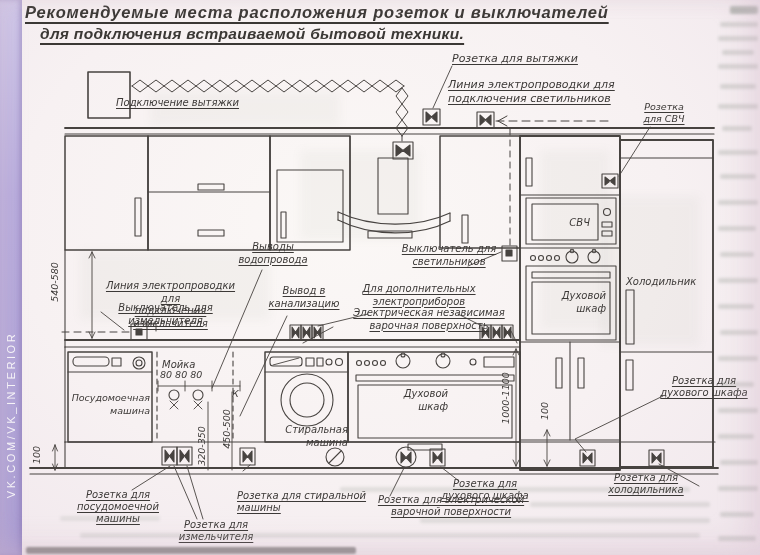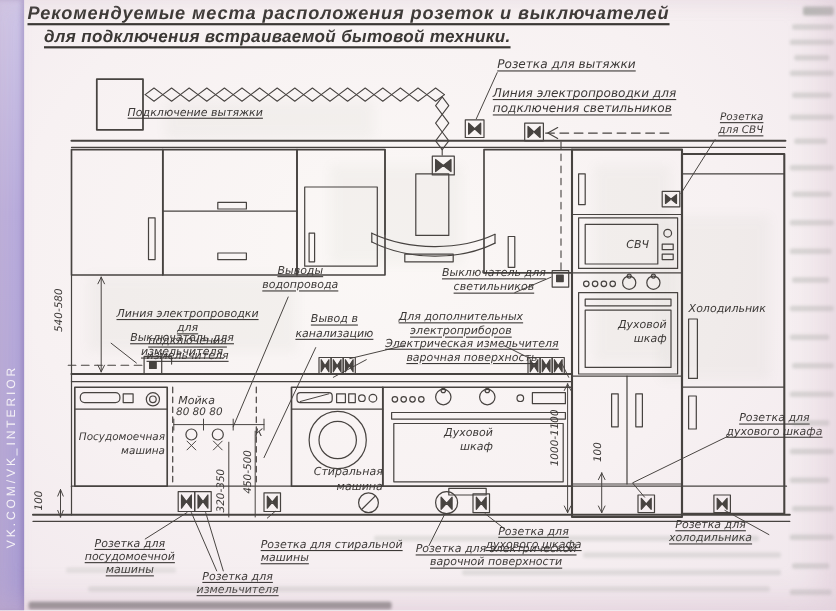--- a/index.html
+++ b/index.html
@@ -290,35 +290,35 @@
   <div class="strip"></div>
   <div class="wm">VK.COM/VK_INTERIOR</div>
 
   <div class="ttl" style="left:25px;top:3px;">Рекомендуемые места расположения розеток и выключателей</div>
   <div class="ttl ttl2" style="left:40px;top:25px;">для  подключения встраиваемой бытовой техники.</div>
 
   <div class="lbl" style="left:116px;top:97px;white-space:nowrap;">Подключение вытяжки</div>
   <div class="lbl lg" style="left:452px;top:52px;white-space:nowrap;">Розетка для вытяжки</div>
   <div class="lbl lg left" style="left:448px;top:78px;width:200px;">Линия электропроводки для
 подключения светильников</div>
-  <div class="lbl" style="left:634px;top:101px;width:60px;font-size:9.5px;line-height:11.5px;text-align:right;">Розетка
+  <div class="lbl" style="left:634px;top:101px;width:60px;font-size:9.5px;line-height:11.5px;">Розетка
 для СВЧ</div>
   <div class="lbl" style="left:98px;top:280px;width:145px;">Линия электропроводки для
 подключения измельчителя</div>
   <div class="lbl" style="left:118px;top:302px;width:95px;">Выключатель для
 измельчителя</div>
   <div class="lbl" style="left:237px;top:241px;width:72px;">Выводы
 водопровода</div>
   <div class="lbl" style="left:263px;top:285px;width:82px;text-align:center;">Вывод в
 канализацию</div>
   <div class="lbl" style="left:390px;top:243px;width:118px;">Выключатель для
 светильников</div>
   <div class="lbl" style="left:355px;top:283px;width:128px;">Для дополнительных
 электроприборов</div>
-  <div class="lbl" style="left:328px;top:307px;width:202px;">Электрическая измельчителя
+  <div class="lbl" style="left:328px;top:307px;width:202px;">Электрическая независимая
 варочная поверхность</div>
   <div class="lbl" style="left:70px;top:489px;width:96px;line-height:12px;">Розетка для
 посудомоечной
 машины</div>
   <div class="lbl" style="left:168px;top:519px;width:96px;line-height:12px;">Розетка для
 измельчителя</div>
   <div class="lbl left" style="left:237px;top:490px;width:150px;line-height:12px;">Розетка для стиральной
 машины</div>
   <div class="lbl" style="left:376px;top:494px;width:150px;line-height:12px;text-decoration:underline;">Розетка для электрической
 варочной поверхности</div>

